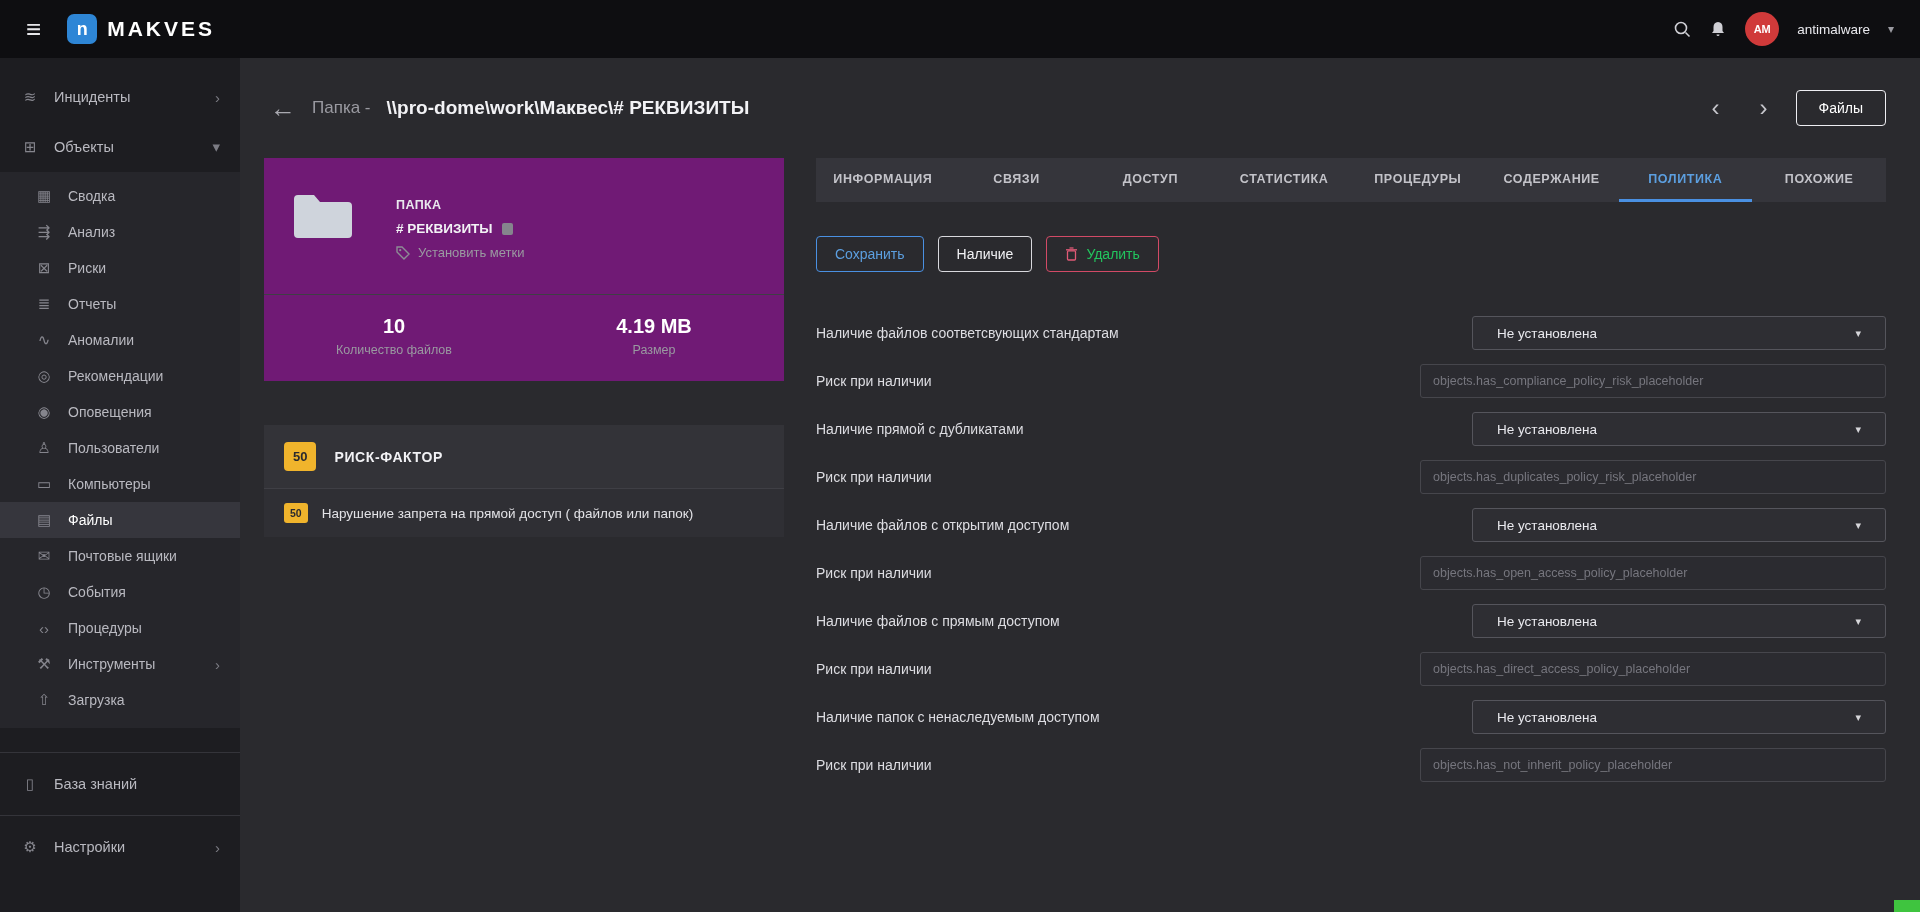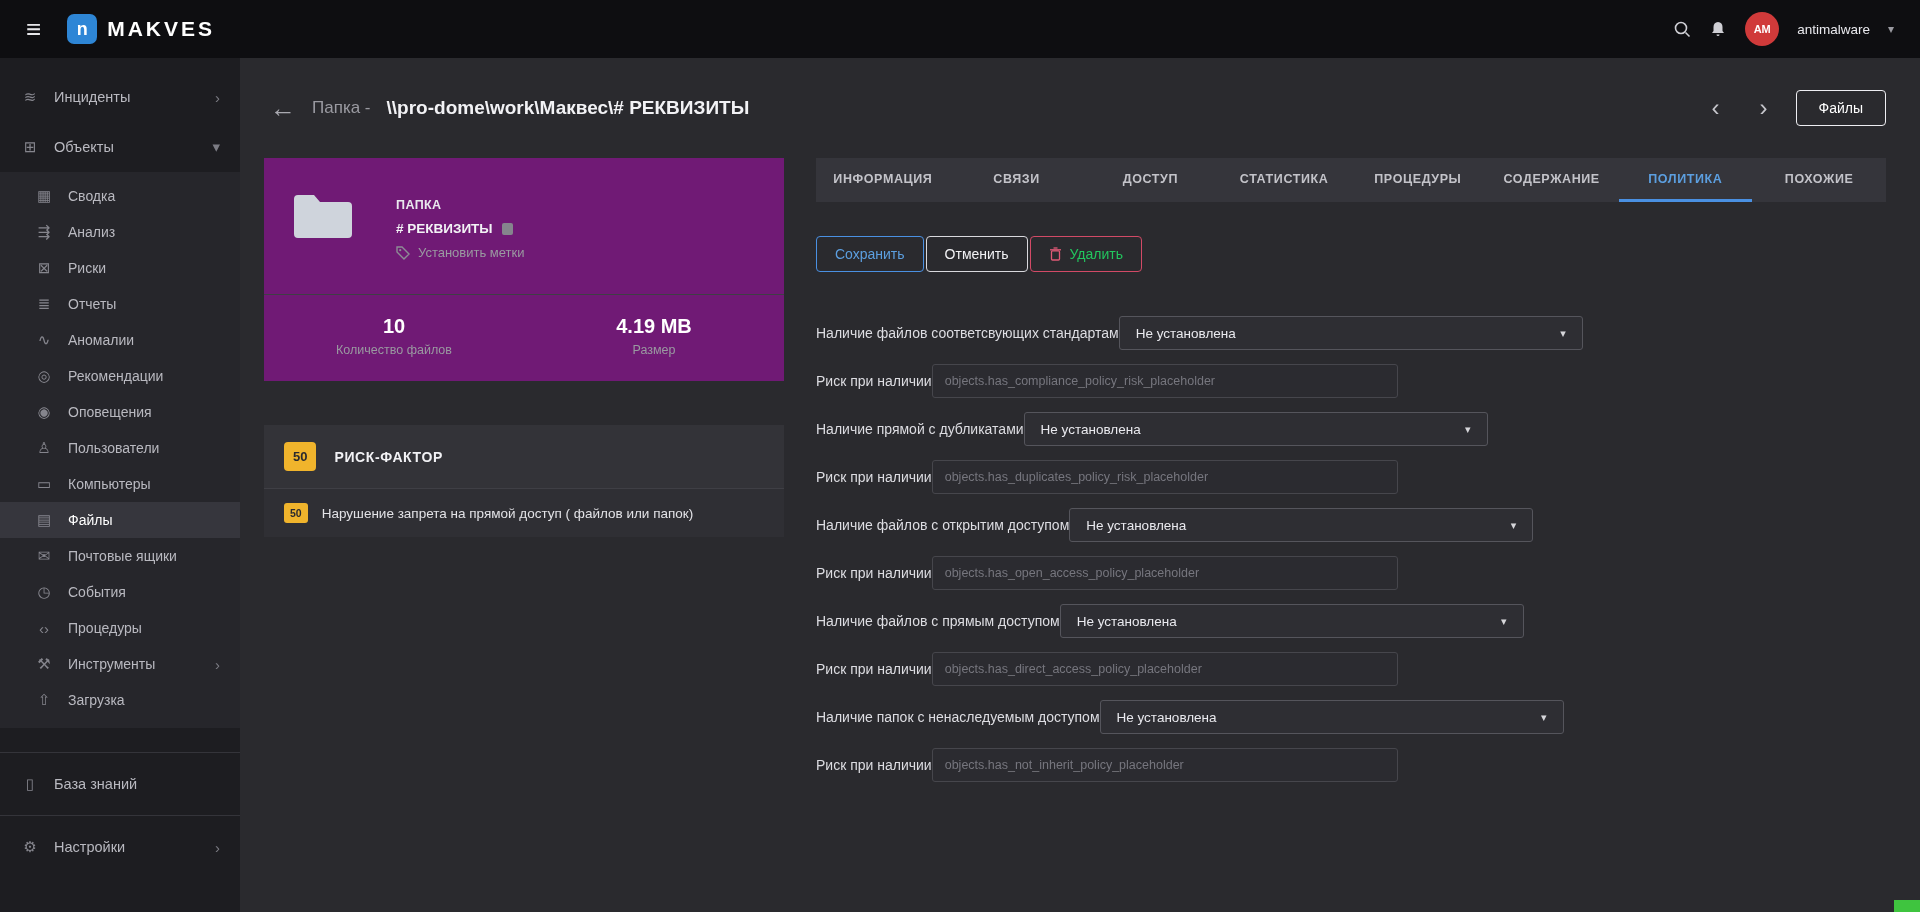--- a/index.html
+++ b/index.html
@@ -66,30 +66,30 @@
   .risk-title { font-weight:bold; font-size:14px; letter-spacing:0.6px; color:#f2f2f5; }
   .risk-item { display:flex; align-items:center; gap:14px; padding:14px 20px; border-top:1px solid #3f3f45; background:#2f2f34; }
   .risk-item-badge { background:#f0b42c; color:#2a2a2e; font-weight:bold; border-radius:3px; padding:4px 6px; font-size:10.5px; }
   .risk-item-text { font-size:13.5px; color:#e2e2e6; }
 
   .right-col { flex:1; min-width:0; display:flex; flex-direction:column; }
   .tabs { flex:0 0 44px; display:flex; background:#35353b; }
   .tab { flex:1; display:flex; align-items:center; justify-content:center; font-size:12.5px; font-weight:bold; letter-spacing:0.6px; color:#c3c3c9; cursor:pointer; border-bottom:3px solid transparent; white-space:nowrap; }
   .tab.active { color:#5c9fe0; border-bottom-color:#4a90e2; }
 
-  .actions { display:flex; gap:2px; margin:34px 0 44px;align-items:flex-end; }
+  .actions { display:flex; gap:14px; margin:34px 0 44px;align-items:flex-end; }
   .btn { border-radius:4px; padding:9px 18px; font-size:14px; background:transparent; border:1px solid; cursor:pointer; font-family:inherit; display:flex; align-items:center; gap:8px; }
   .btn-save { border-color:#4a90e2; color:#5c9fe0; }
   .btn-cancel { border-color:#d9d9de; color:#f2f2f5; }
   .btn-delete { border-color:#d24a66; color:#22c55e; }
 
   .form-group { margin-bottom:12px; }
-  .form-row { display:flex; align-items:center; justify-content:flex-start; margin-bottom:14px; min-height:34px; }
+  .form-row { display:flex; align-items:center; justify-content:space-between; margin-bottom:14px; min-height:34px; }
   .form-row label { font-size:14px; color:#dddde2; }
-  .select { width:464px; height:34px; background:#2e2e33; border:1px solid #55555c; border-radius:3px; display:flex; align-items:center; justify-content:space-between; padding:0 16px; font-size:13.5px; color:#e9e9ee; cursor:pointer; }
+  .select { width:414px; height:34px; background:#2e2e33; border:1px solid #55555c; border-radius:3px; display:flex; align-items:center; justify-content:space-between; padding:0 24px; font-size:13.5px; color:#e9e9ee; cursor:pointer; }
   .sel-chevron { color:#d6d6da; font-size:11px; }
   .text-input { width:466px; height:34px; background:#2b2b30; border:1px solid #46464c; border-radius:3px; padding:0 12px; font-size:12.5px; color:#e6e6ea; font-family:inherit; }
   .text-input::placeholder { color:#76767e; }
 
   .corner-badge { position:fixed; right:0; bottom:0; width:26px; height:12px; background:#3fc43f; }
 </style>
 </head>
 <body>
 
 <div class="app">
@@ -280,21 +280,21 @@
             <div class="tab">ДОСТУП</div>
             <div class="tab">СТАТИСТИКА</div>
             <div class="tab">ПРОЦЕДУРЫ</div>
             <div class="tab">СОДЕРЖАНИЕ</div>
             <div class="tab active">ПОЛИТИКА</div>
             <div class="tab">ПОХОЖИЕ</div>
           </nav>
 
           <div class="actions">
             <button class="btn btn-save">Сохранить</button>
-            <button class="btn btn-cancel">Отменить</button>
+            <button class="btn btn-cancel">Наличие</button>
             <button class="btn btn-delete">
               <svg width="13" height="14" viewBox="0 0 13 14">
                   <rect x="2.5" y="3.8" width="8" height="9.2" rx="1" fill="none" stroke="#e05a76" stroke-width="1.3"></rect>
                   <line x1="1" y1="2.8" x2="12" y2="2.8" stroke="#e05a76" stroke-width="1.3"></line>
                   <line x1="4.5" y1="1" x2="8.5" y2="1" stroke="#e05a76" stroke-width="1.3"></line>
                 </svg>
               <span>Удалить</span>
             </button>
           </div>
 

